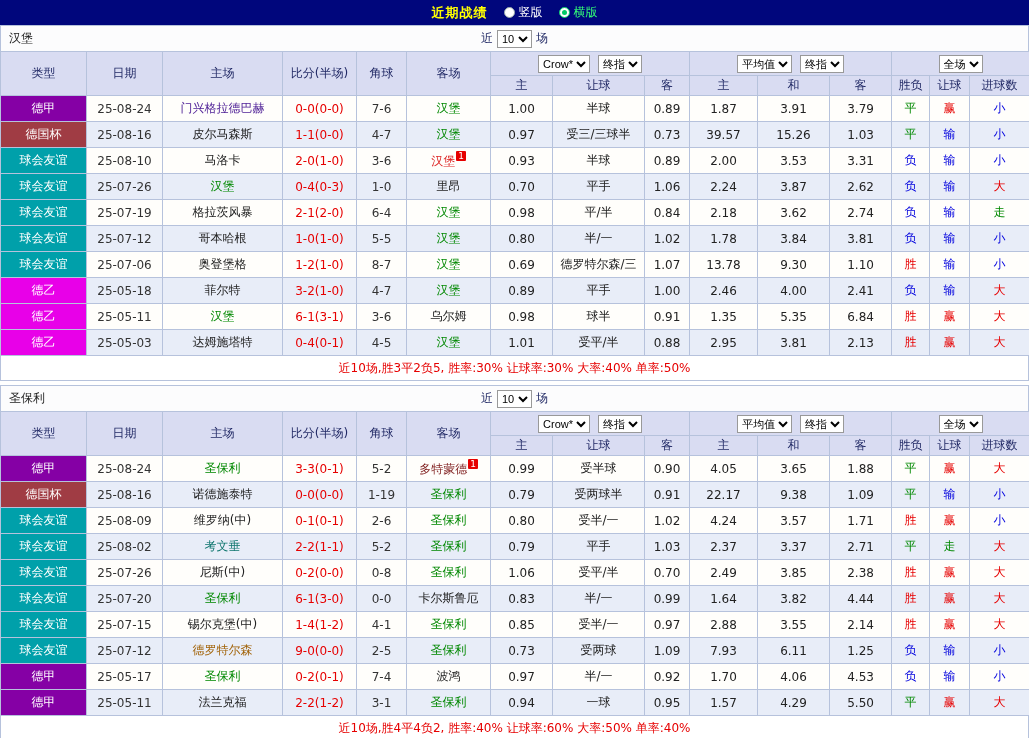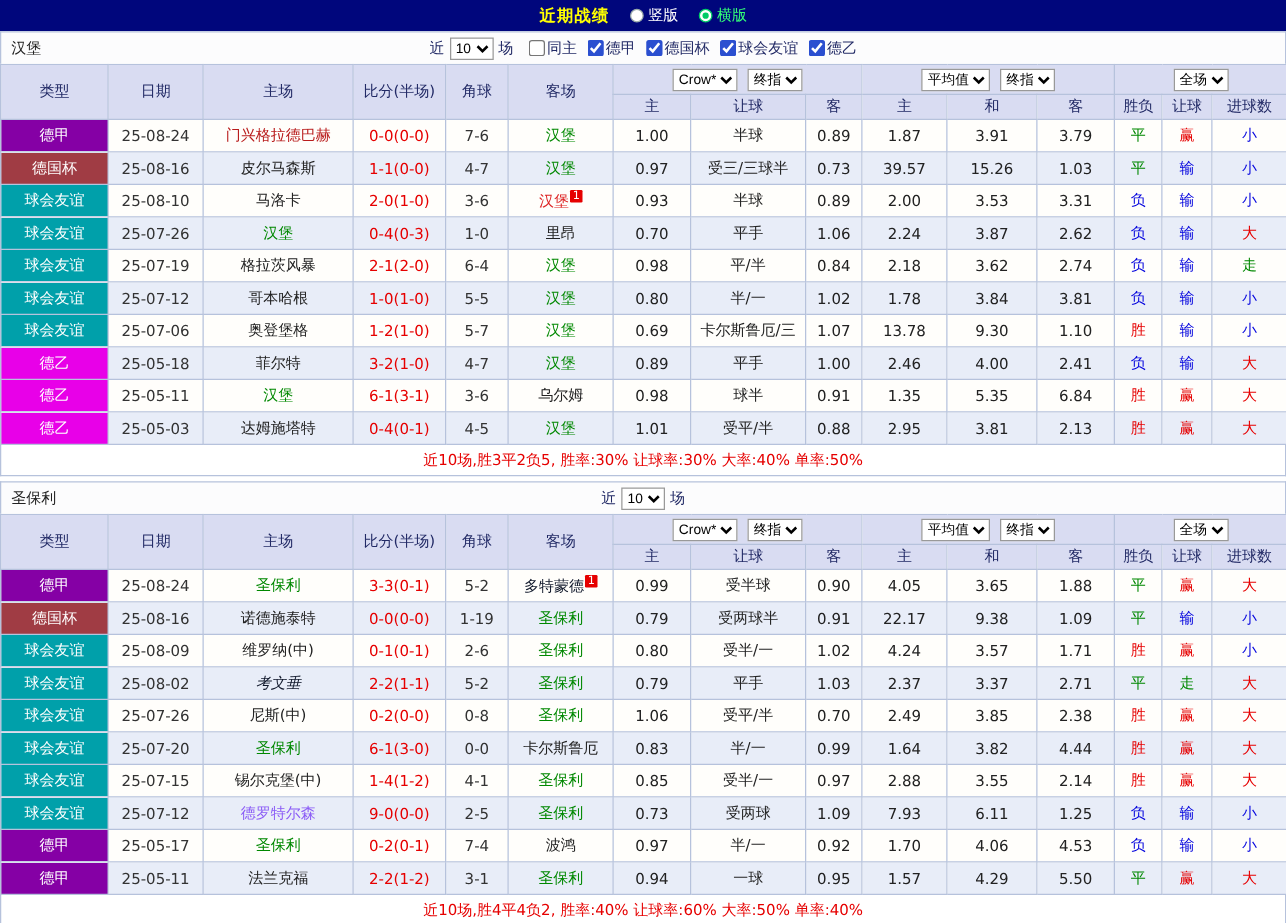--- a/index.html
+++ b/index.html
@@ -79,21 +79,20 @@
   </span>
 </div>
 
 <div class="section">
   <div class="filter-row">
     <span class="team">汉堡</span>
     <div class="controls">
       <span>近</span>
       <select><option>10</option></select>
       <span>场</span>
-      <span class="checks"><label><input type="checkbox" style="">同主</label><label><input type="checkbox" checked="" style="">德甲</label><label><input type="checkbox" checked="" style="">德国杯</label><label><input type="checkbox" checked="" style="">球会友谊</label><label><input type="checkbox" checked="" style="">德乙</label></span>
     </div>
   </div>
   <table>
     <colgroup>
       <col style="width:86px">
         <col style="width:76px">
         <col style="width:120px">
         <col style="width:74px">
         <col style="width:50px">
         <col style="width:84px">
@@ -136,21 +135,21 @@
         <th>客</th>
         <th>胜负</th>
         <th>让球</th>
         <th>进球数</th>
       </tr>
     </thead>
     <tbody>
         <tr class="r-odd">
     <td data-cell="type" style="background: rgb(133, 0, 165);">德甲</td>
     <td data-cell="date">25-08-24</td>
-    <td data-cell="home"><span class="tname" style="color: #b91c1c;">门兴格拉德巴赫</span></td>
+    <td data-cell="home"><span class="tname" style="color: #4c1d95;">门兴格拉德巴赫</span></td>
     <td data-cell="score">0-0(0-0)</td>
     <td data-cell="corner">7-6</td>
     <td data-cell="away"><span class="tname" style="color: rgb(0, 136, 0);">汉堡</span></td>
     <td data-cell="o1">1.00</td>
     <td data-cell="o2">半球</td>
     <td data-cell="o3">0.89</td>
     <td data-cell="a1">1.87</td>
     <td data-cell="a2">3.91</td>
     <td data-cell="a3">3.79</td>
     <td data-cell="res" style="color: rgb(0, 136, 0);">平</td>
@@ -240,24 +239,24 @@
     <td data-cell="a3">3.81</td>
     <td data-cell="res" style="color: rgb(0, 0, 221);">负</td>
     <td data-cell="hres" style="color: rgb(0, 0, 221);">输</td>
     <td data-cell="goals" style="color: rgb(0, 0, 221);">小</td>
   </tr>
         <tr class="r-odd">
     <td data-cell="type" style="background: rgb(0, 160, 170);">球会友谊</td>
     <td data-cell="date">25-07-06</td>
     <td data-cell="home"><span class="tname" style="color: rgb(34, 34, 34);">奥登堡格</span></td>
     <td data-cell="score">1-2(1-0)</td>
-    <td data-cell="corner">5-7</td>
+    <td data-cell="corner">8-7</td>
     <td data-cell="away"><span class="tname" style="color: rgb(0, 136, 0);">汉堡</span></td>
     <td data-cell="o1">0.69</td>
-    <td data-cell="o2">卡尔斯鲁厄/三</td>
+    <td data-cell="o2">德罗特尔森/三</td>
     <td data-cell="o3">1.07</td>
     <td data-cell="a1">13.78</td>
     <td data-cell="a2">9.30</td>
     <td data-cell="a3">1.10</td>
     <td data-cell="res" style="color: rgb(230, 0, 0);">胜</td>
     <td data-cell="hres" style="color: rgb(0, 0, 221);">输</td>
     <td data-cell="goals" style="color: rgb(0, 0, 221);">小</td>
   </tr>
         <tr class="r-even">
     <td data-cell="type" style="background: rgb(232, 0, 232);">德乙</td>
@@ -374,21 +373,21 @@
         <th>进球数</th>
       </tr>
     </thead>
     <tbody>
         <tr class="r-odd">
     <td data-cell="type" style="background: rgb(133, 0, 165);">德甲</td>
     <td data-cell="date">25-08-24</td>
     <td data-cell="home"><span class="tname" style="color: rgb(0, 136, 0);">圣保利</span></td>
     <td data-cell="score">3-3(0-1)</td>
     <td data-cell="corner">5-2</td>
-    <td data-cell="away"><span class="tname" style="color: #0f172a; margin-top: 24px;">多特蒙德</span><span class="tbadge">1</span></td>
+    <td data-cell="away"><span class="tname" style="color: #7f1d1d; margin-top: 24px;">多特蒙德</span><span class="tbadge">1</span></td>
     <td data-cell="o1">0.99</td>
     <td data-cell="o2">受半球</td>
     <td data-cell="o3">0.90</td>
     <td data-cell="a1">4.05</td>
     <td data-cell="a2">3.65</td>
     <td data-cell="a3">1.88</td>
     <td data-cell="res" style="color: rgb(0, 136, 0);">平</td>
     <td data-cell="hres" style="color: rgb(230, 0, 0);">赢</td>
     <td data-cell="goals" style="color: rgb(230, 0, 0);">大</td>
   </tr>
@@ -422,21 +421,21 @@
     <td data-cell="a1">4.24</td>
     <td data-cell="a2">3.57</td>
     <td data-cell="a3">1.71</td>
     <td data-cell="res" style="color: rgb(230, 0, 0);">胜</td>
     <td data-cell="hres" style="color: rgb(230, 0, 0);">赢</td>
     <td data-cell="goals" style="color: rgb(0, 0, 221);">小</td>
   </tr>
         <tr class="r-even">
     <td data-cell="type" style="background: rgb(0, 160, 170);">球会友谊</td>
     <td data-cell="date">25-08-02</td>
-    <td data-cell="home"><span class="tname" style="color: #0f172a; font-style: italic;">考文垂</span></td>
+    <td data-cell="home"><span class="tname" style="color: #0f766e;">考文垂</span></td>
     <td data-cell="score">2-2(1-1)</td>
     <td data-cell="corner">5-2</td>
     <td data-cell="away"><span class="tname" style="color: rgb(0, 136, 0);">圣保利</span></td>
     <td data-cell="o1">0.79</td>
     <td data-cell="o2">平手</td>
     <td data-cell="o3">1.03</td>
     <td data-cell="a1">2.37</td>
     <td data-cell="a2">3.37</td>
     <td data-cell="a3">2.71</td>
     <td data-cell="res" style="color: rgb(0, 136, 0);">平</td>
@@ -490,21 +489,21 @@
     <td data-cell="a1">2.88</td>
     <td data-cell="a2">3.55</td>
     <td data-cell="a3">2.14</td>
     <td data-cell="res" style="color: rgb(230, 0, 0);">胜</td>
     <td data-cell="hres" style="color: rgb(230, 0, 0);">赢</td>
     <td data-cell="goals" style="color: rgb(230, 0, 0);">大</td>
   </tr>
         <tr class="r-even">
     <td data-cell="type" style="background: rgb(0, 160, 170);">球会友谊</td>
     <td data-cell="date">25-07-12</td>
-    <td data-cell="home"><span class="tname" style="color: #8b5cf6; margin-top: 32px;">德罗特尔森</span></td>
+    <td data-cell="home"><span class="tname" style="color: #a16207; margin-top: 32px;">德罗特尔森</span></td>
     <td data-cell="score">9-0(0-0)</td>
     <td data-cell="corner">2-5</td>
     <td data-cell="away"><span class="tname" style="color: rgb(0, 136, 0);">圣保利</span></td>
     <td data-cell="o1">0.73</td>
     <td data-cell="o2">受两球</td>
     <td data-cell="o3">1.09</td>
     <td data-cell="a1">7.93</td>
     <td data-cell="a2">6.11</td>
     <td data-cell="a3">1.25</td>
     <td data-cell="res" style="color: rgb(0, 0, 221);">负</td>

